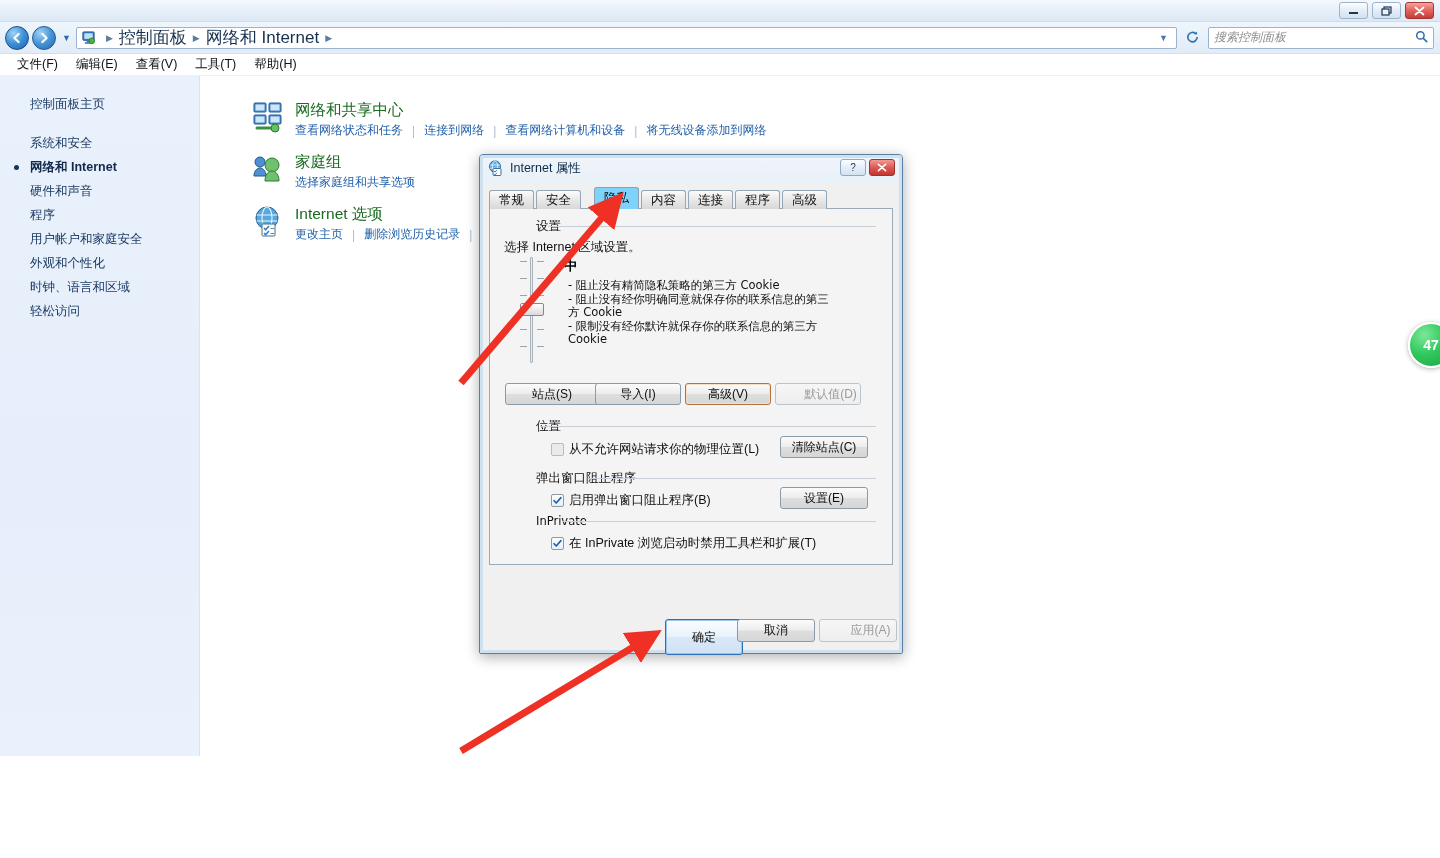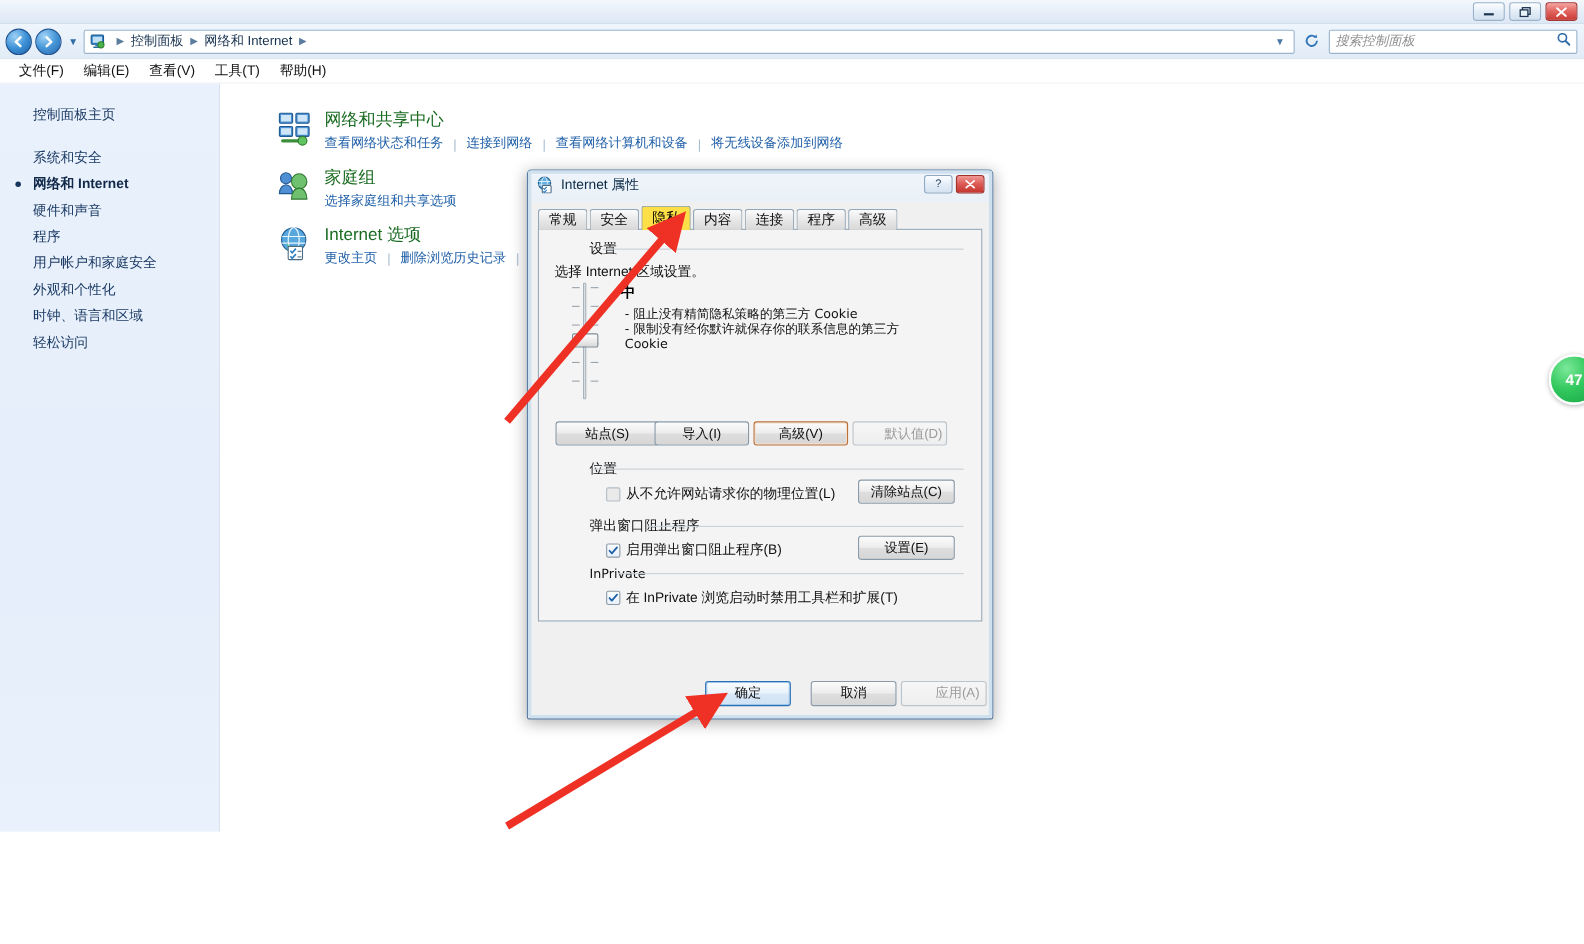--- a/index.html
+++ b/index.html
@@ -46,21 +46,21 @@
     color: #fff; margin-left: 5px; flex: 0 0 auto;
   }
   .navcircle.dim { opacity: .95; }
   .navchevron { margin: 0 5px 0 6px; color: #2f6ca8; font-size: 9px; }
   .addrbox {
     flex: 1 1 auto; height: 22px; margin-right: 4px;
     background: #fff; border: 1px solid #9ab4cf; border-radius: 2px;
     display: flex; align-items: center; padding: 0 4px;
     position: relative; min-width: 0;
   }
-  .crumb { font-size: 12px; color: #16314f; white-space: nowrap; }
+  .crumb { font-size: 17px; color: #16314f; white-space: nowrap; }
   .crumb.link { color: #16314f; }
   .crumbsep { color: #5a7c9e; font-size: 9px; margin: 0 6px; }
   .addr-caret { position: absolute; right: 8px; color: #4a79a8; font-size: 9px; }
   .cpicon {
     width: 16px; height: 16px; margin-right: 3px; flex: 0 0 auto;
     display: flex; align-items: center; justify-content: center;
   }
   .refreshbtn { width: 22px; height: 22px; display:flex; align-items:center; justify-content:center;
     color:#2f76b8; margin-right:5px; flex:0 0 auto; }
   .searchbox {
@@ -142,22 +142,22 @@
 
   
   .tabs { position: absolute; left: 9px; top: 32px; display: flex; align-items: flex-end; height: 22px; z-index: 3; }
   .tab {
     height: 19px; padding: 0 9px; margin-right: 2px;
     border: 1px solid #93a7b8; border-bottom: none; border-radius: 3px 3px 0 0;
     background: linear-gradient(180deg,#fbfbfb 0%,#e6e6e6 55%,#d8d8d8 100%);
     font-size: 12.5px; color: #101010; display: flex; align-items: center;
   }
   .tab.active {
-    height: 22px; background: #fde047; border-color: #8d a1b2; border-color:#8da1b2;
-    font-weight: normal; color: #000; z-index: 4; position: relative;
+    height: 22px; background: #7dd3fc; border-color: #8d a1b2; border-color:#8da1b2;
+    font-weight: normal; color: #000; z-index: 4; position: relative; margin-left: 11px;
   }
   .tabpanel {
     position: absolute; left: 9px; top: 53px; right: 9px; height: 357px;
     border: 1px solid #9aaab8; background: #f4f4f4; z-index: 2;
   }
 
   
   .grp-label { position: absolute; font-size: 12.5px; color: #101010; background: #f4f4f4; padding-right: 6px; margin-left: 32px; }
   .grp-rule { position: absolute; height: 1px; background: #c8cfd6; }
 
@@ -443,20 +443,22 @@
           <div class="sl-tick" style="left:31px; top:74px;"></div>
         <div class="sl-tick" style="left:14px; top:91px;"></div>
           <div class="sl-tick" style="left:31px; top:91px;"></div>
         <div class="sl-thumb"></div>
       </div>
 
       <div class="lvl-name" style="left:74px; top:48px;">中</div>
 
       <div class="lvl-desc" style="left:78px; top:70px; width:300px;">
         <div>- 阻止没有精简隐私策略的第三方 Cookie</div>
+        <div>- 阻止没有经你明确同意就保存你的联系信息的第三
+方 Cookie</div>
         <div>- 限制没有经你默许就保存你的联系信息的第三方
 Cookie</div>
       </div>
 
       <div class="btn" style="left:15px; top:174px; width:94px;">站点(S)</div>
       <div class="btn" style="left:105px; top:174px; width:86px;">导入(I)</div>
       <div class="btn hl" style="left:195px; top:174px; width:86px;">高级(V)</div>
       <div class="btn disabled" style="left:285px; top:174px; width:86px;">默认值(D)</div>
 
       <div class="grp-label" style="left:14px; top:209px;">位置</div>
@@ -489,21 +491,21 @@
           <svg class="tick" viewBox="0 0 10 10">
               <path d="M1.2 5.2 L3.6 7.8 L8.8 1.8" fill="none" stroke="#1f5fa8" stroke-width="1.8" stroke-linecap="round" stroke-linejoin="round"></path>
             </svg>
         </span>
         <span>在 InPrivate 浏览启动时禁用工具栏和扩展(T)</span>
       </div>
 
     </div>
 
     <div class="dlg-footer">
-      <div class="btn default" style="left:152px; width:78px; height:23px;">确定</div>
+      <div class="btn default" style="left:176px; width:78px; height:36px;">确定</div>
       <div class="btn" style="left:248px; width:78px; height:23px;">取消</div>
       <div class="btn disabled" style="left:330px; width:78px; height:23px;">应用(A)</div>
     </div>
   </div>
 
   <svg class="arrows" width="1440" height="858" viewBox="0 0 1440 858">
     <defs>
       <marker id="ah" markerWidth="5" markerHeight="5" refX="2.2" refY="2.5" orient="auto">
         <path d="M0,0 L5,2.5 L0,5 z" fill="#ee3124"></path>
       </marker>

